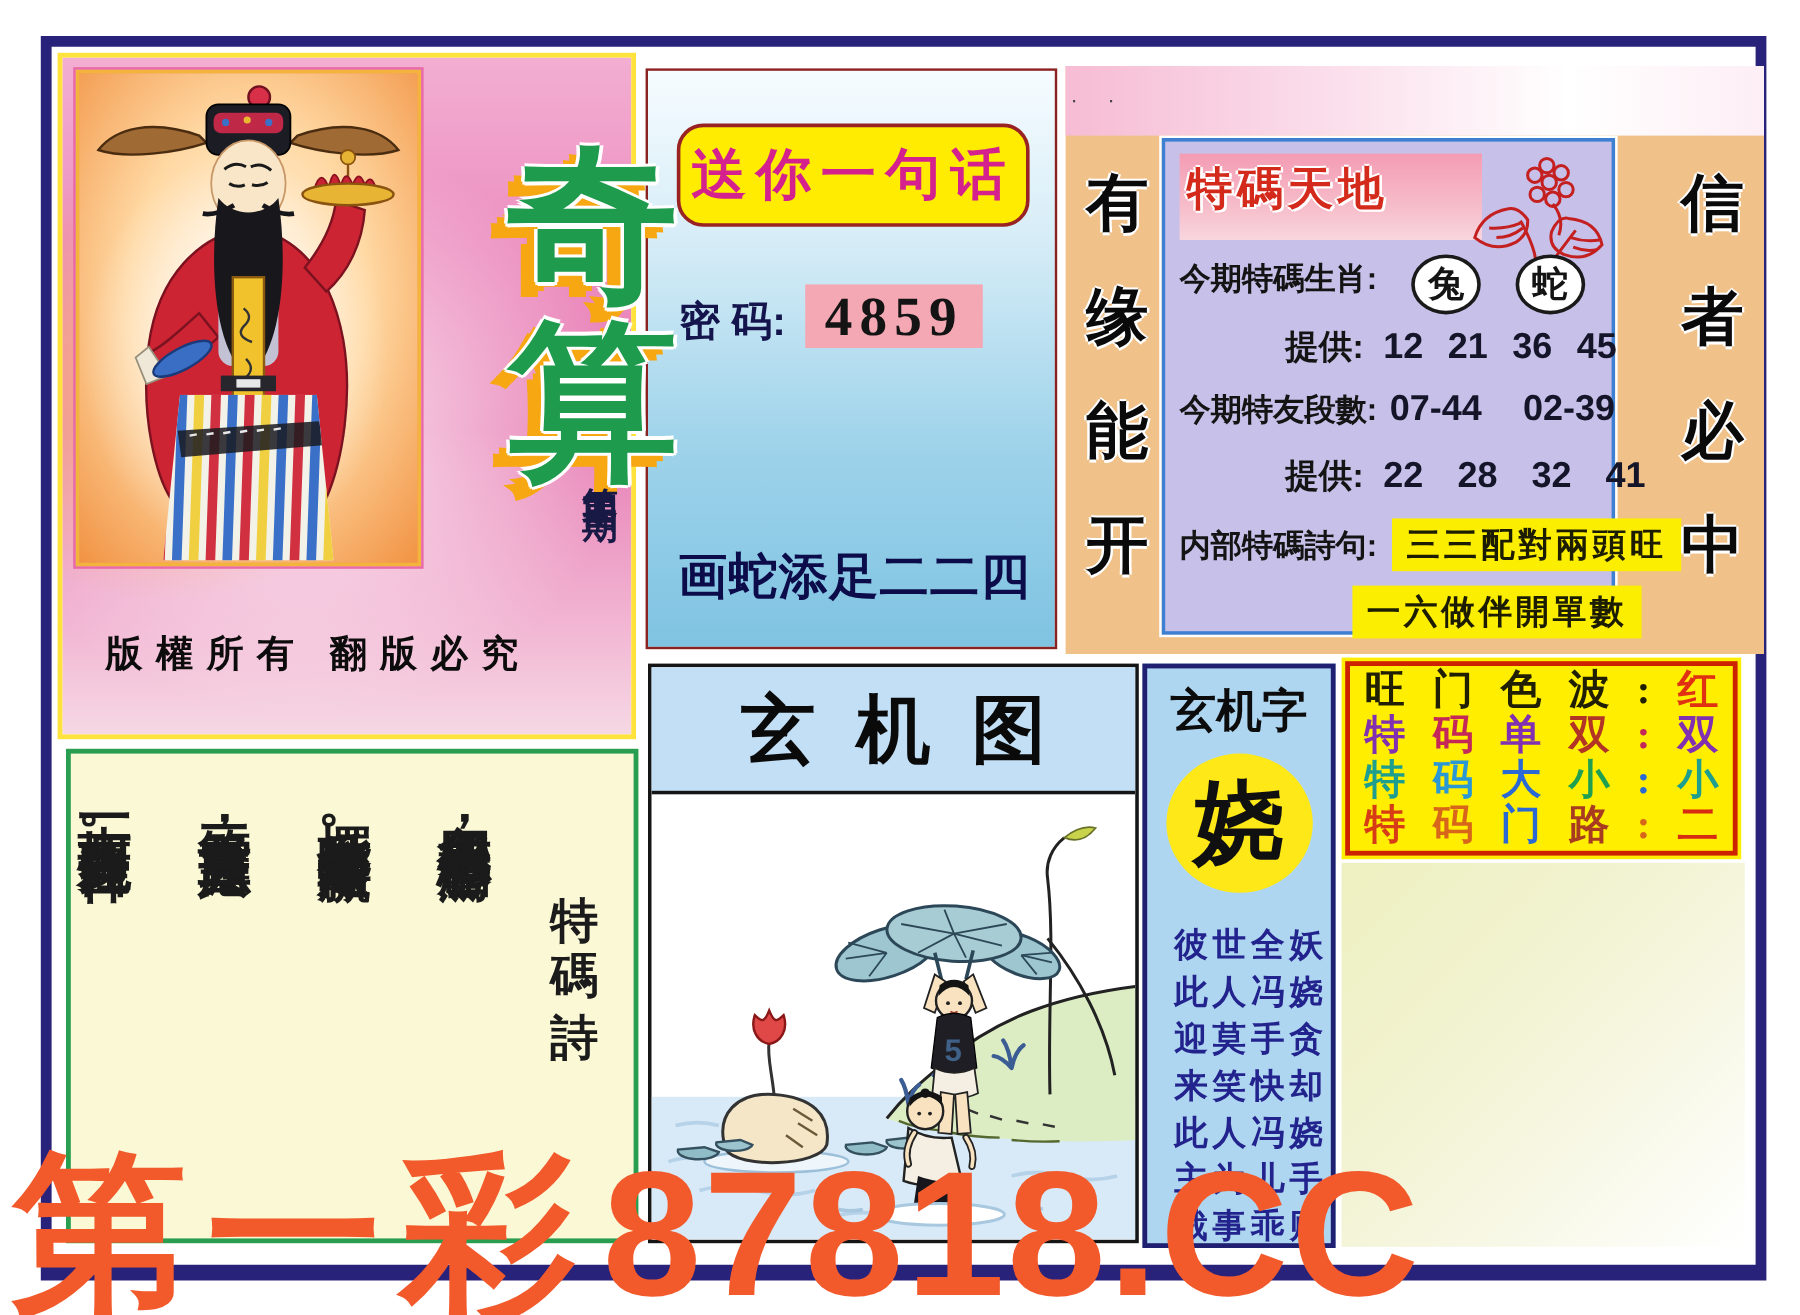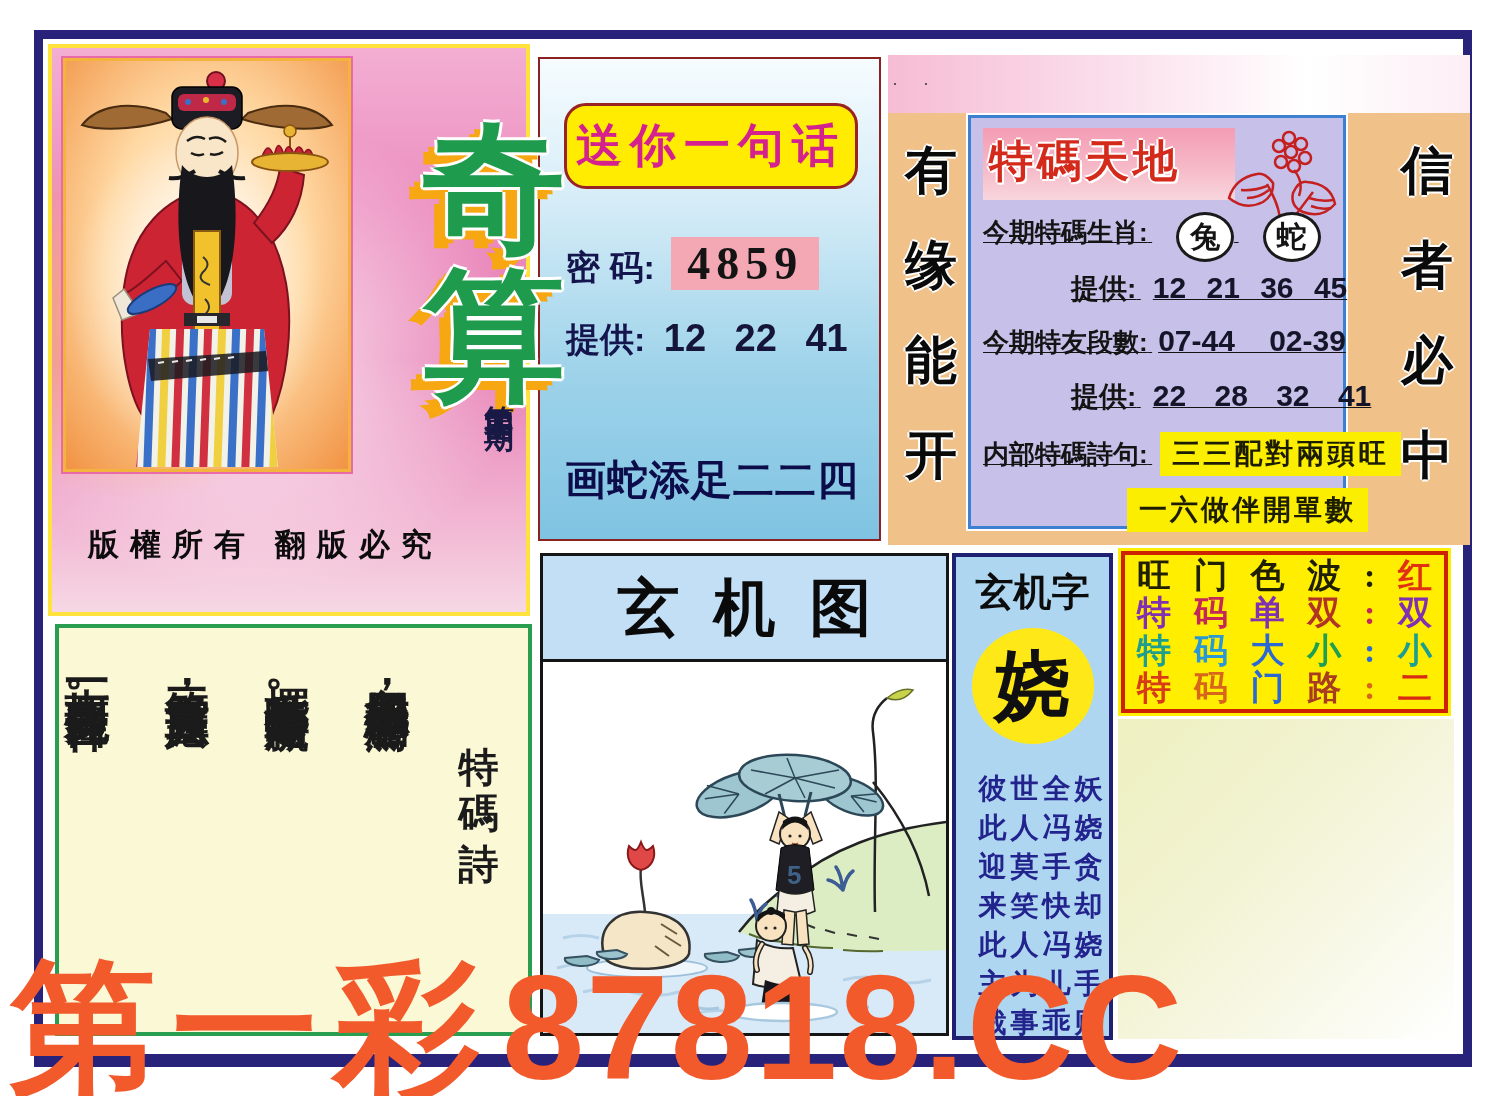--- a/index.html
+++ b/index.html
@@ -55,24 +55,24 @@
   .vword .vchar{display:block;font-family:"Liberation Serif",serif;font-weight:bold;
     font-size:52px;line-height:95px;color:#0a0a0a;
     text-shadow:2px 0 0 #fff,-2px 0 0 #fff,0 2px 0 #fff,0 -2px 0 #fff;}
   .vword-left{left:12px;top:68px;}
   .vword-right{left:508px;top:68px;}
   .inner-box{position:absolute;left:80px;top:60px;width:378px;height:414px;
     background:#c7c0e9;border:3px solid #3d7fd0;outline:2px solid #ffffff;box-sizing:border-box;}
   .title-band{position:absolute;left:12px;top:10px;width:252px;height:72px;
     background:linear-gradient(180deg,#f49cb4 0%,#f6bcc9 60%,#f8d6de 100%);}
   .sz-title{position:absolute;left:18px;top:14px;font-family:"Liberation Serif",serif;
-    font-weight:bold;font-size:44px;letter-spacing:4px;color:#d42a1c;white-space:nowrap;
+    font-weight:bold;font-size:38px;letter-spacing:4px;color:#d42a1c;white-space:nowrap;
     text-shadow:2px 0 0 #fff,-2px 0 0 #fff,0 2px 0 #fff,0 -2px 0 #fff,2px 2px 0 #fff;}
   .flower{position:absolute;right:4px;top:0;width:116px;height:132px;}
-  .sz-row{position:absolute;white-space:nowrap;color:#141414;text-decoration:underline;}
+  .sz-row{position:absolute;white-space:nowrap;color:#141414;}
   .sz-label{font-size:26px;font-weight:bold;color:#141414;}
   .zodiac-circle{display:inline-flex;align-items:center;justify-content:center;
     width:52px;height:44px;border:3px solid #1a1a1a;border-radius:50%;background:#fff;
     font-size:30px;font-weight:bold;margin-left:24px;vertical-align:middle;}
   .sz-nums{font-size:30px;font-weight:bold;color:#15152a;word-spacing:12px;margin-left:12px;}
   .chip{display:inline-block;background:#fcee00;padding:3px 12px;margin-left:8px;
     font-family:"Liberation Serif",serif;font-weight:bold;font-size:28px;
     letter-spacing:3px;color:#1c1c00;}
   
   .poem-box{position:absolute;left:55px;top:624px;width:477px;height:412px;
@@ -218,24 +218,20 @@
   <div class="issue-no">第零四四期</div>
   <div class="copyright">版權所有  翻版必究</div>
 
   <div class="mid-panel">
     <div class="badge">
       <span>送你一句话</span>
     </div>
     <div class="mid-row" style="top:178px;">
       <span class="mid-label">密 码:</span>
       <span class="pwd-chip">4859</span>
-    </div>
-    <div class="mid-row" style="top:258px;">
-      <span class="mid-label">提供:</span>
-      <span class="mid-nums">12 22 41</span>
     </div>
     <div class="mid-message">画蛇添足二二四</div>
   </div>
 
   <div class="right-panel">
     <div class="pink-strip"></div>
     <div class="artifact-dots">· ·</div>
     <div class="vword vword-left">
       <span class="vchar">有</span>
       <span class="vchar">缘</span>

